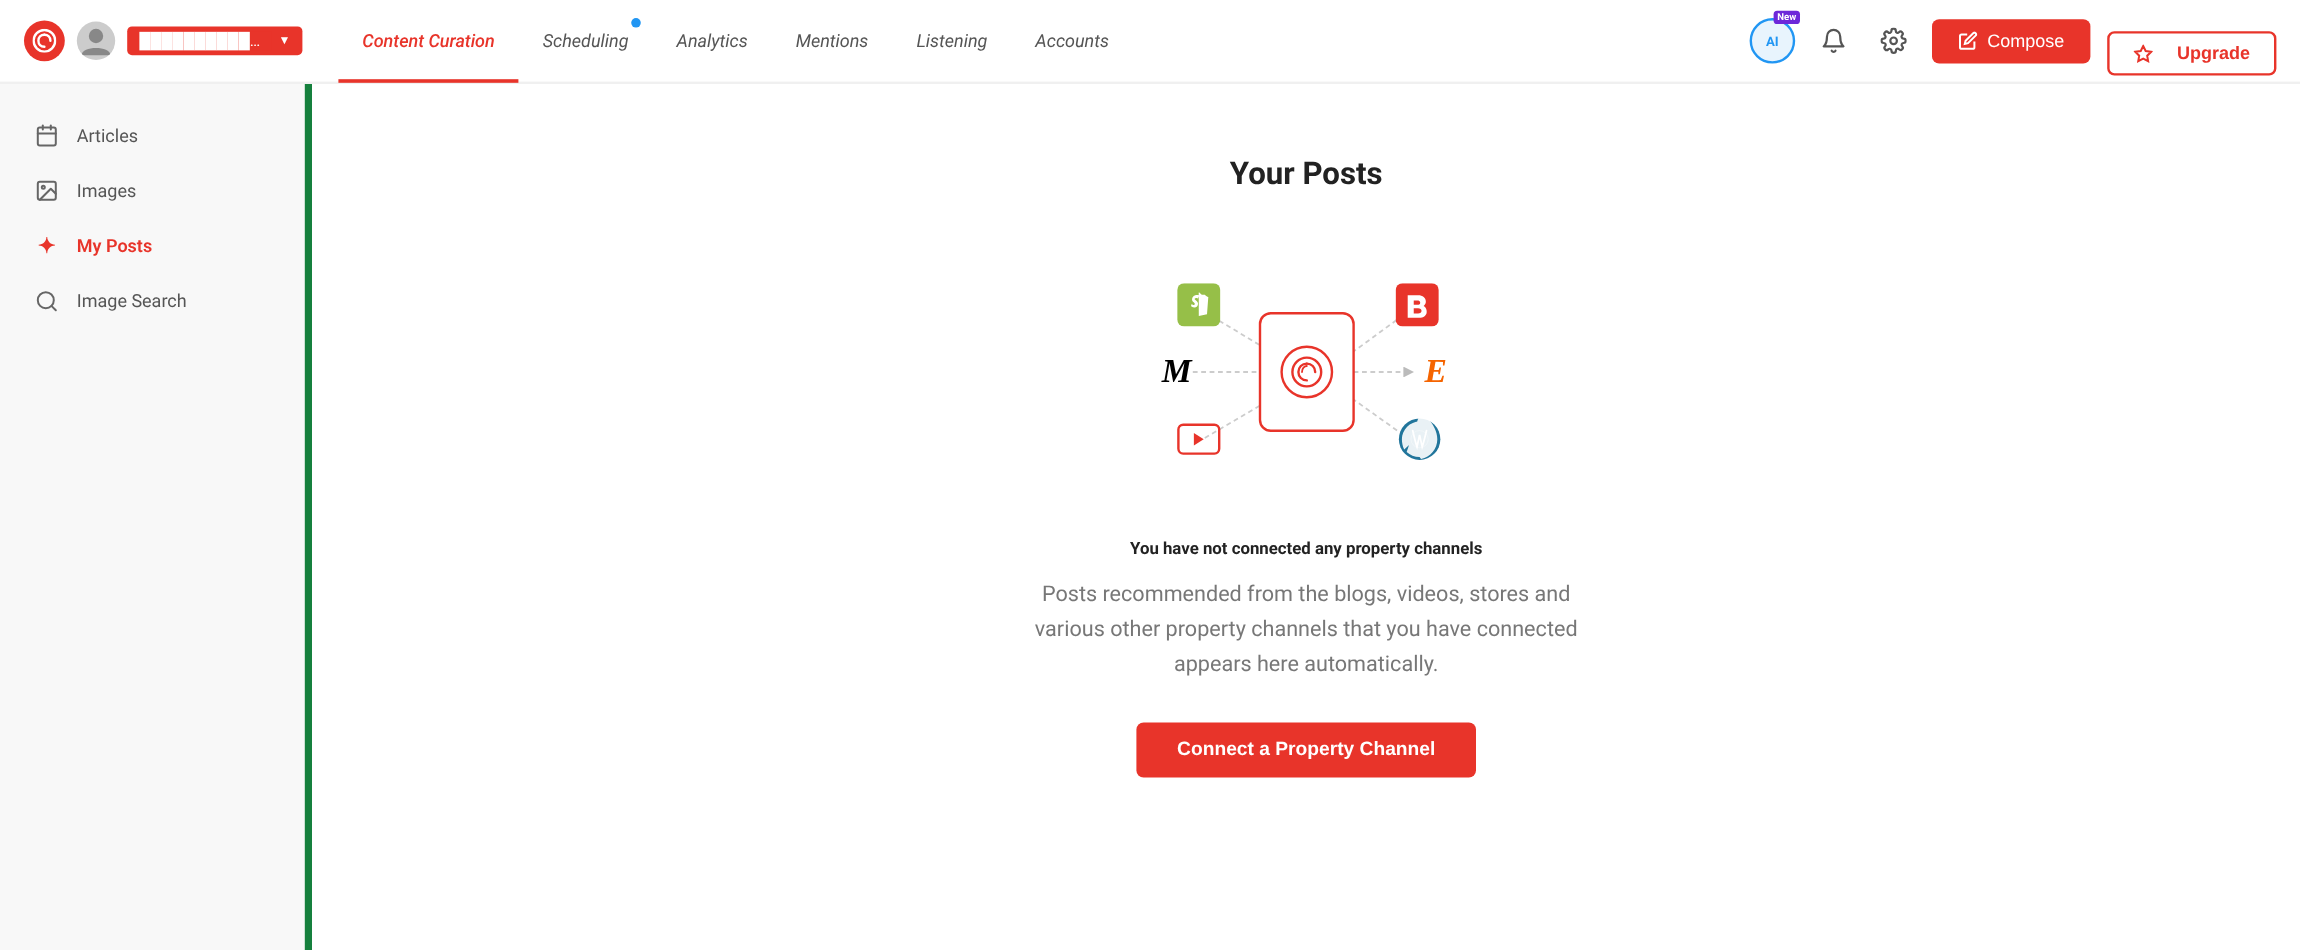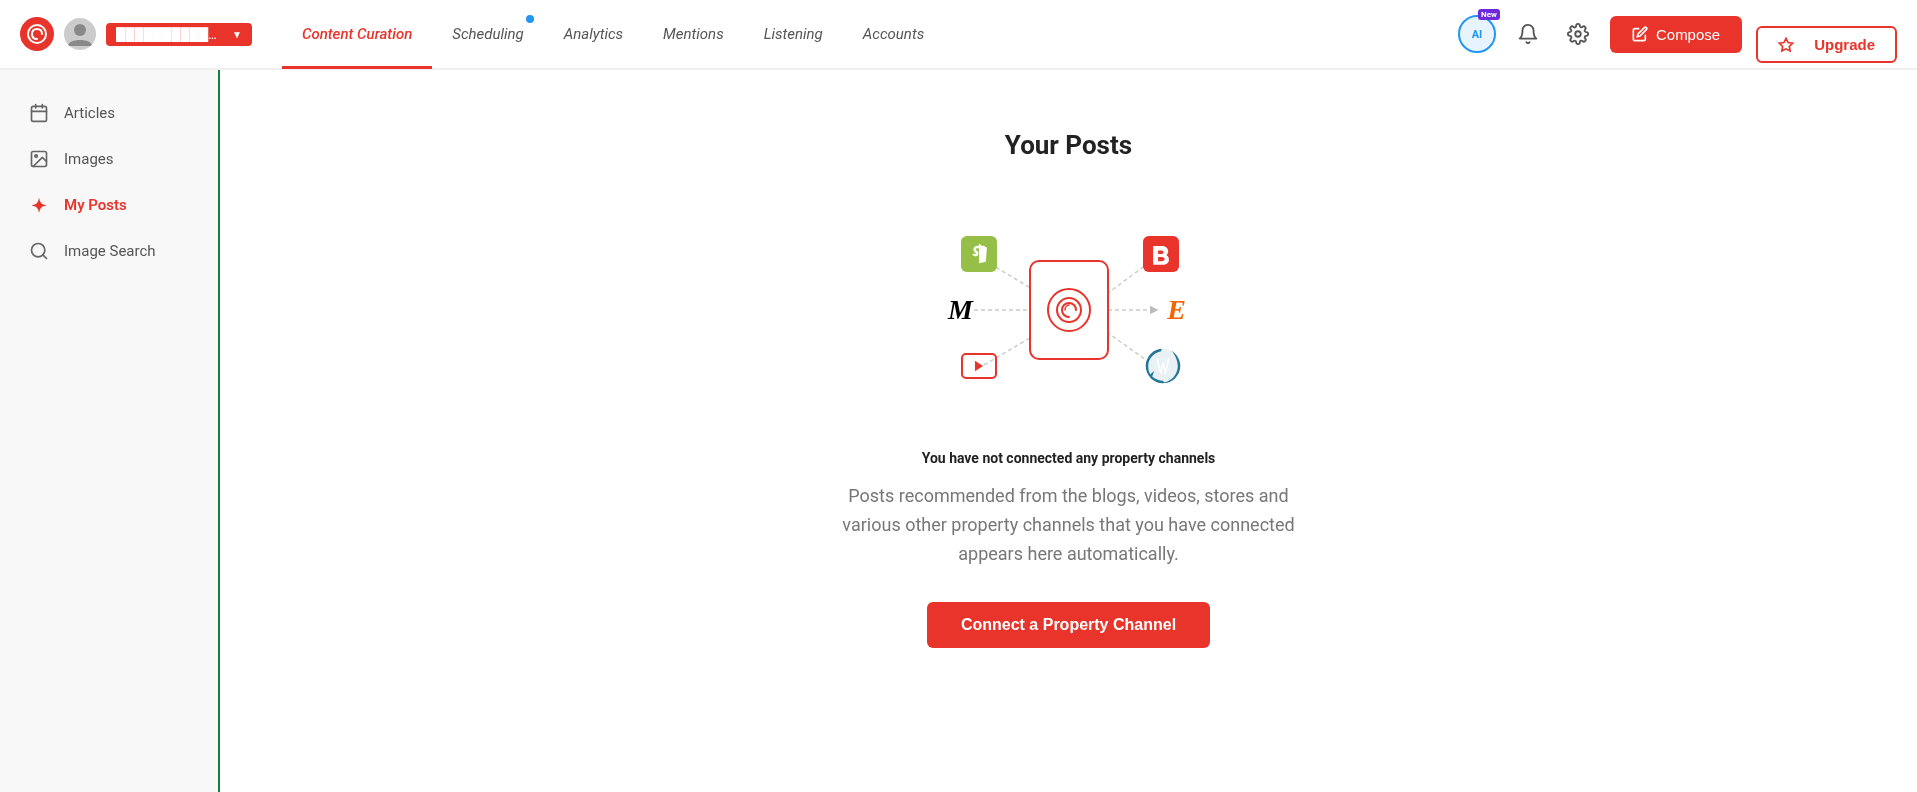--- a/index.html
+++ b/index.html
@@ -162,23 +162,23 @@
     }
 
     
     .layout {
       display: flex;
       height: calc(792px - 70px);
     }
 
     
     .sidebar {
-      width: 220px;
+      width: 260px;
       background: #f8f8f8;
-      border-right: 2px solid #15803d;
+      border-right: 6px solid #15803d;
       padding: 20px 0;
       flex-shrink: 0;
     }
     .sidebar-item {
       display: flex;
       align-items: center;
       gap: 14px;
       padding: 12px 28px;
       cursor: pointer;
       font-size: 15px;

